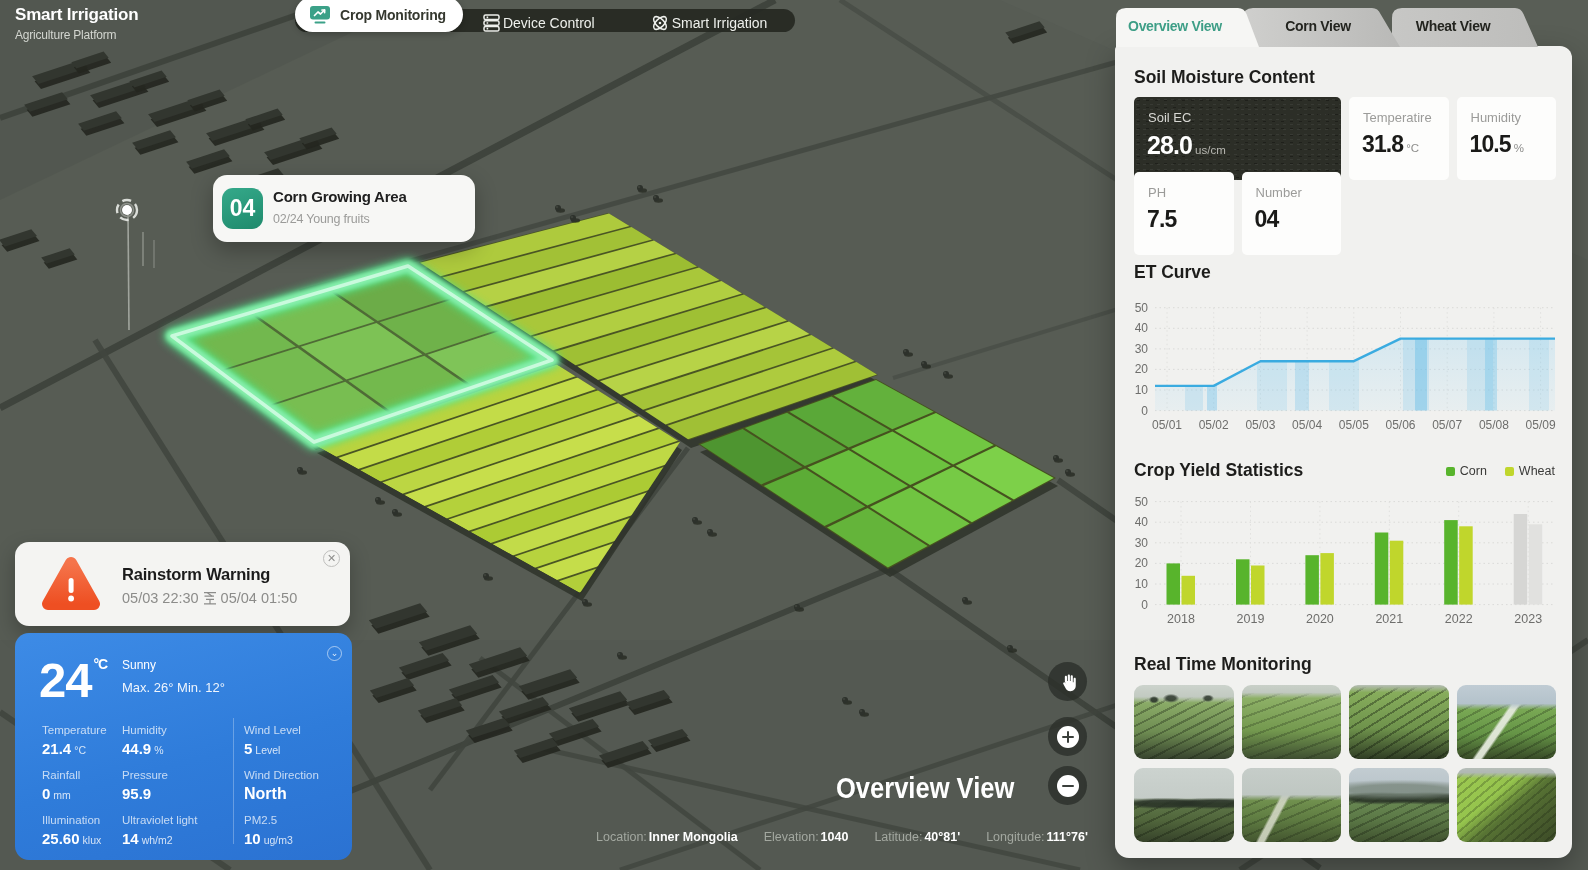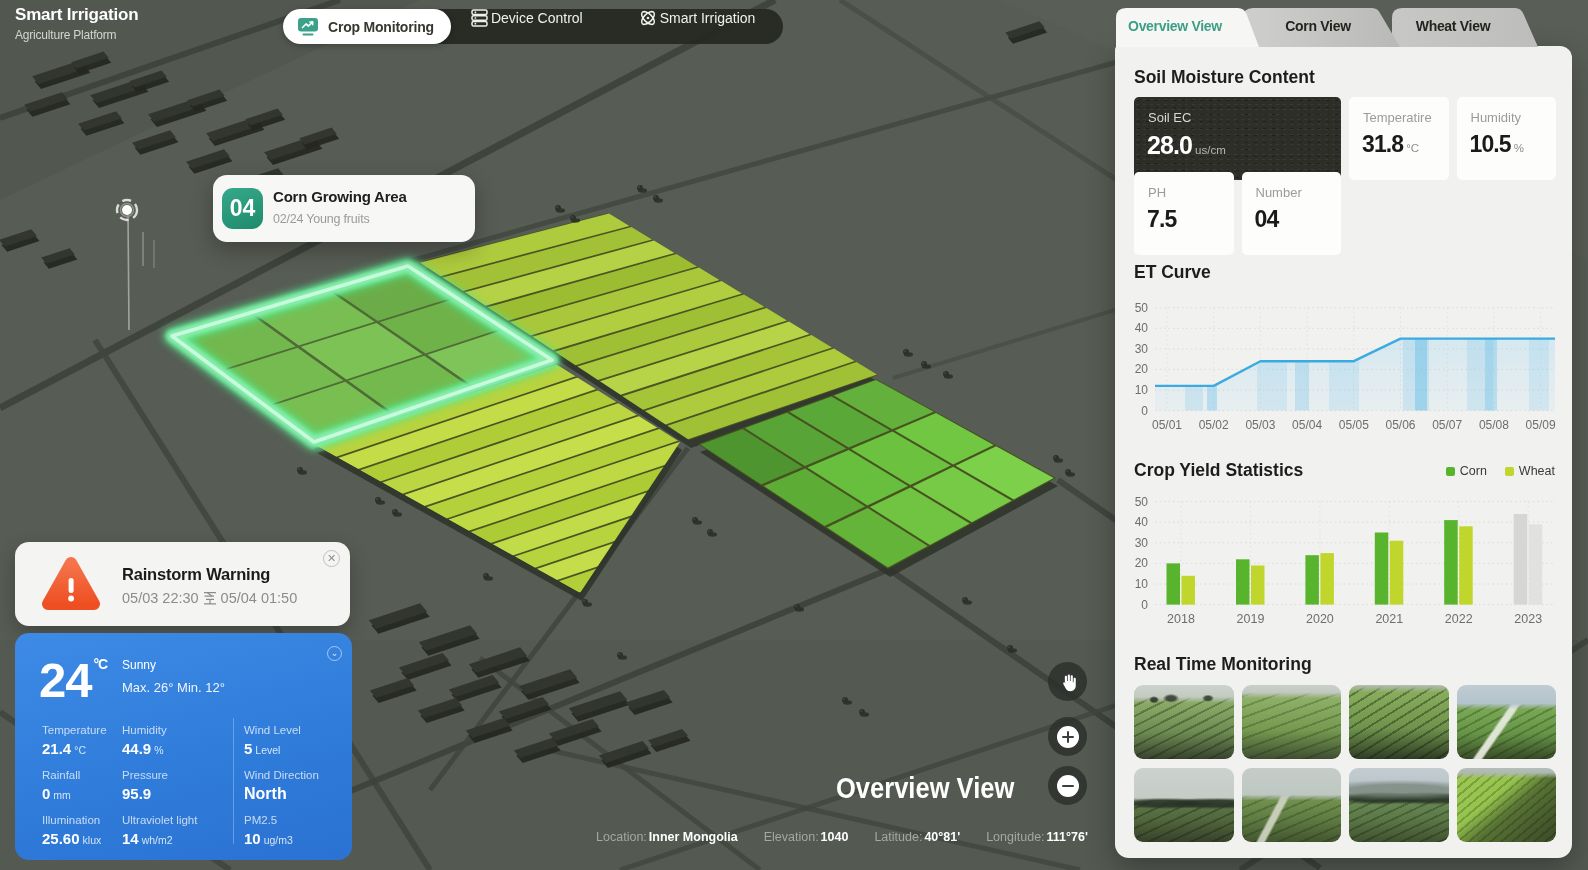--- a/index.html
+++ b/index.html
@@ -2,21 +2,21 @@
 <html><head><meta charset="utf-8"><title>Smart Irrigation</title>
 <style>
 *{margin:0;padding:0;box-sizing:border-box}
 html,body{width:1588px;height:870px;overflow:hidden;font-family:"Liberation Sans",sans-serif;background:#575c54;position:relative}
 .abs{position:absolute}
 
 .title{left:15px;top:5px;color:#fff;z-index:5}
 .title .t1{font-size:17px;font-weight:bold;letter-spacing:-.2px}
 .title .t2{font-size:12px;color:#d3d6d0;margin-top:3px;font-weight:400;letter-spacing:-.2px}
 
-.nav{left:283px;top:9px;width:500px;height:35px;background:rgba(37,40,34,.92);border-radius:18px;display:flex;align-items:flex-start;z-index:5}
+.nav{left:295px;top:9px;width:500px;height:23px;background:rgba(37,40,34,.92);border-radius:18px;display:flex;align-items:flex-end;z-index:5}
 .nav .pill{height:35px;background:#fff;border-radius:18px;display:flex;align-items:center;padding:0 17px 0 14px;box-shadow:0 2px 6px rgba(0,0,0,.25)}
 .nav .pill span{font-size:14px;font-weight:bold;letter-spacing:-.2px;color:#35382f;margin-left:9px;white-space:nowrap}
 .nav .item{display:flex;align-items:center;margin-left:20px}.nav .item+.item{margin-left:56px}
 .nav .item span{font-size:14px;color:#eef0ec;margin-left:3px;white-space:nowrap}
 
 .tip{left:213px;top:175px;width:262px;height:67px;background:#f7f7f5;border-radius:14px;box-shadow:0 8px 22px rgba(0,0,0,.28);z-index:4}
 .tip .num{position:absolute;left:9px;top:13px;width:41px;height:41px;border-radius:11px;background:linear-gradient(160deg,#35a98a,#1f8a6c);color:#fff;font-size:23px;font-weight:bold;display:flex;align-items:center;justify-content:center}
 .tip .tt{position:absolute;left:60px;top:13px;font-size:15px;font-weight:bold;color:#202020;letter-spacing:-.2px}
 .tip .ts{position:absolute;left:60px;top:37px;font-size:12.5px;color:#9b9b99;letter-spacing:-.2px}
 

